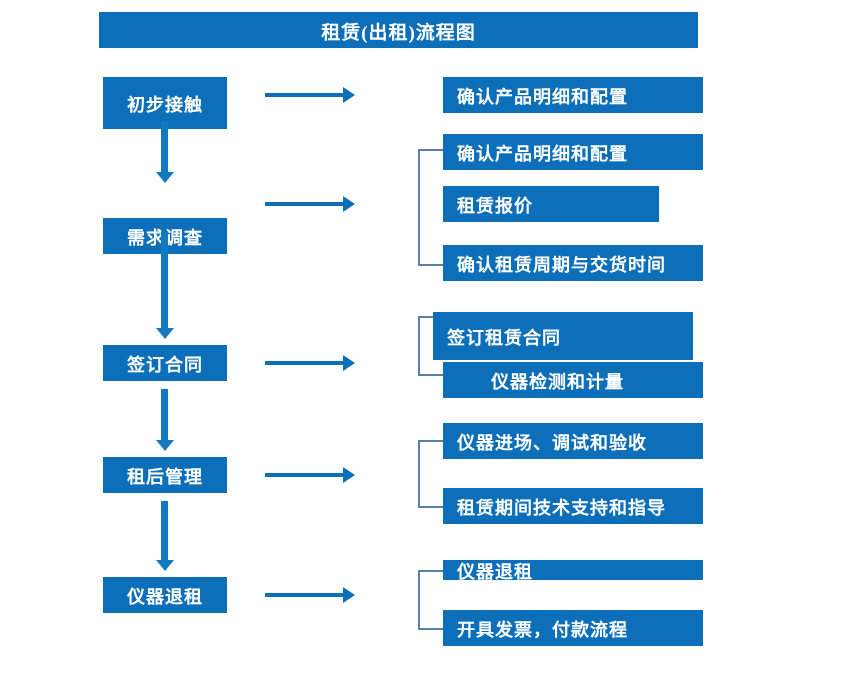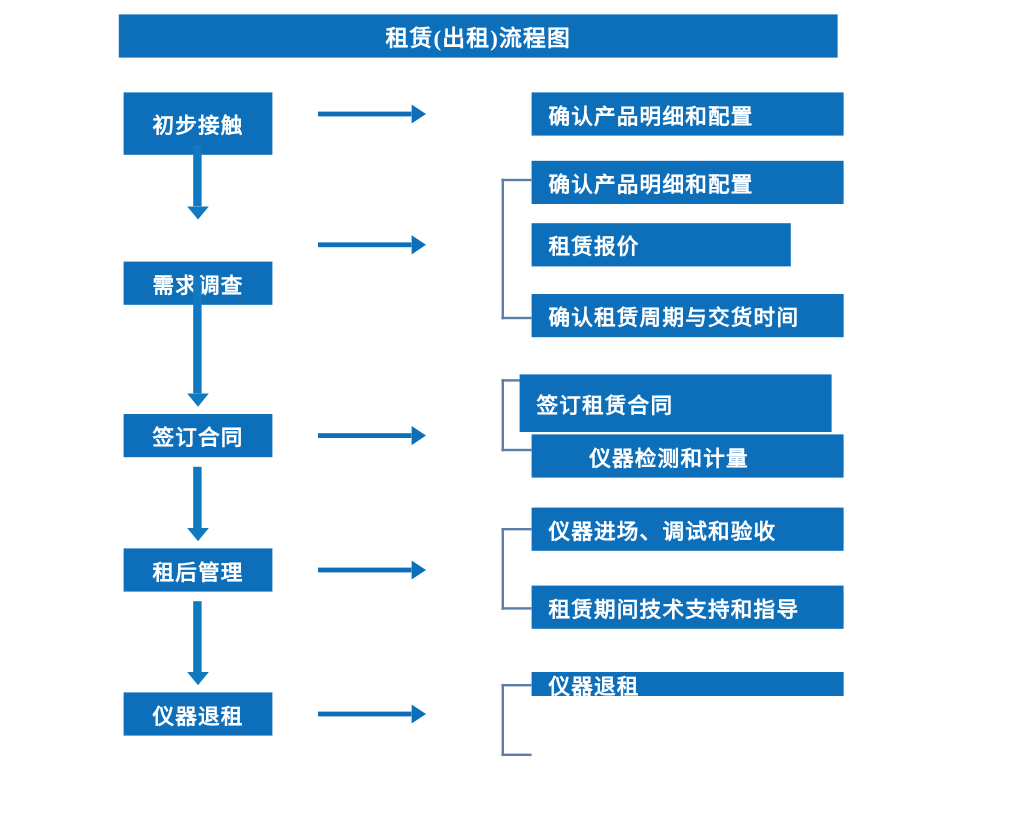--- a/index.html
+++ b/index.html
@@ -182,14 +182,15 @@
   <div class="box detail-box" style="left:433px; top:312px; width:260px; height:48px;font-family:Liberation Mono, monospace;">签订租赁合同</div>
 
   <div class="box detail-box" style="left:443px; top:362px; width:260px; height:36px;padding-left:48px;">仪器检测和计量</div>
 
   <div class="box detail-box" style="left:443px; top:423px; width:260px; height:36px;">仪器进场、调试和验收</div>
 
   <div class="box detail-box" style="left:443px; top:488px; width:260px; height:36px;">租赁期间技术支持和指导</div>
 
   <div class="box detail-box" style="left:443px; top:560px; width:260px; height:20px;">仪器退租</div>
 
+  <div class="box detail-box" style="left:443px; top:610px; width:260px; height:36px;">开具发票，付款流程</div>
 
 </div>
 
 </body></html>

